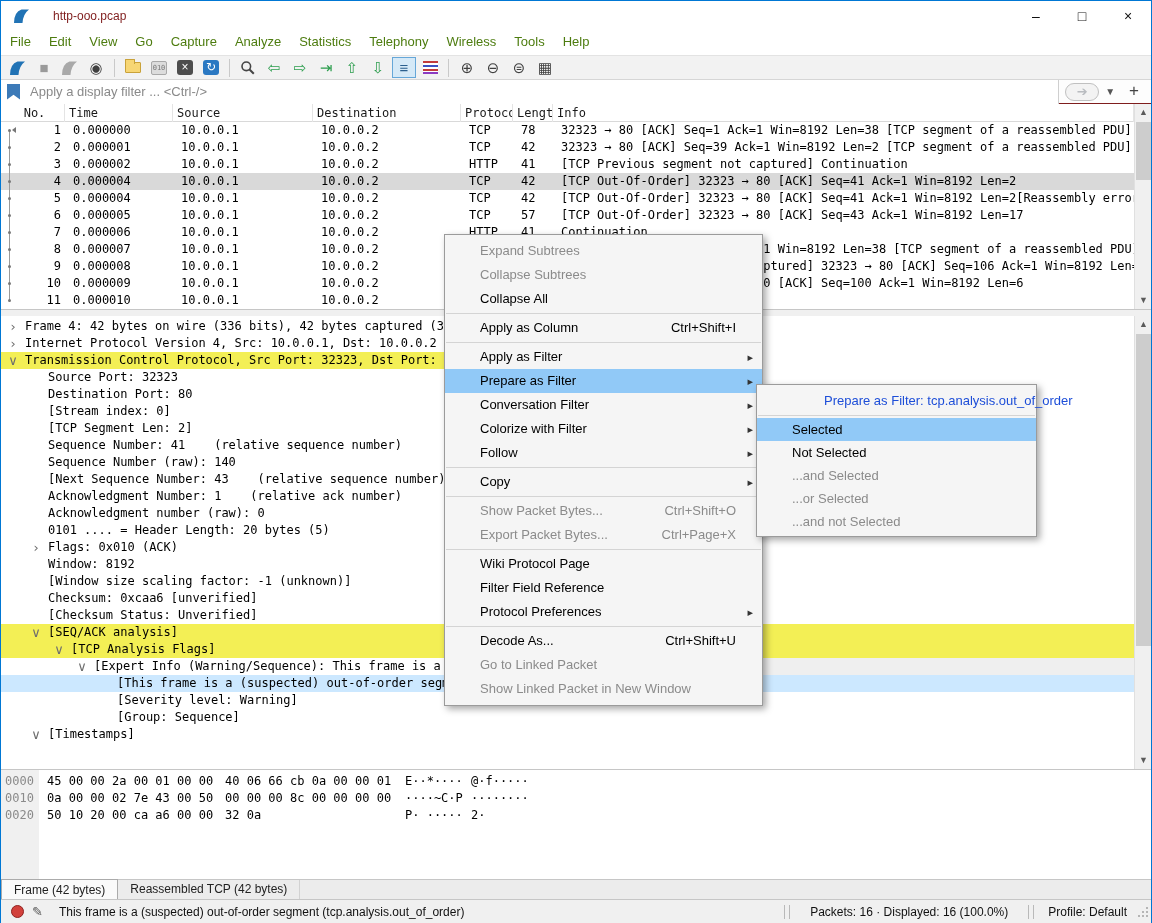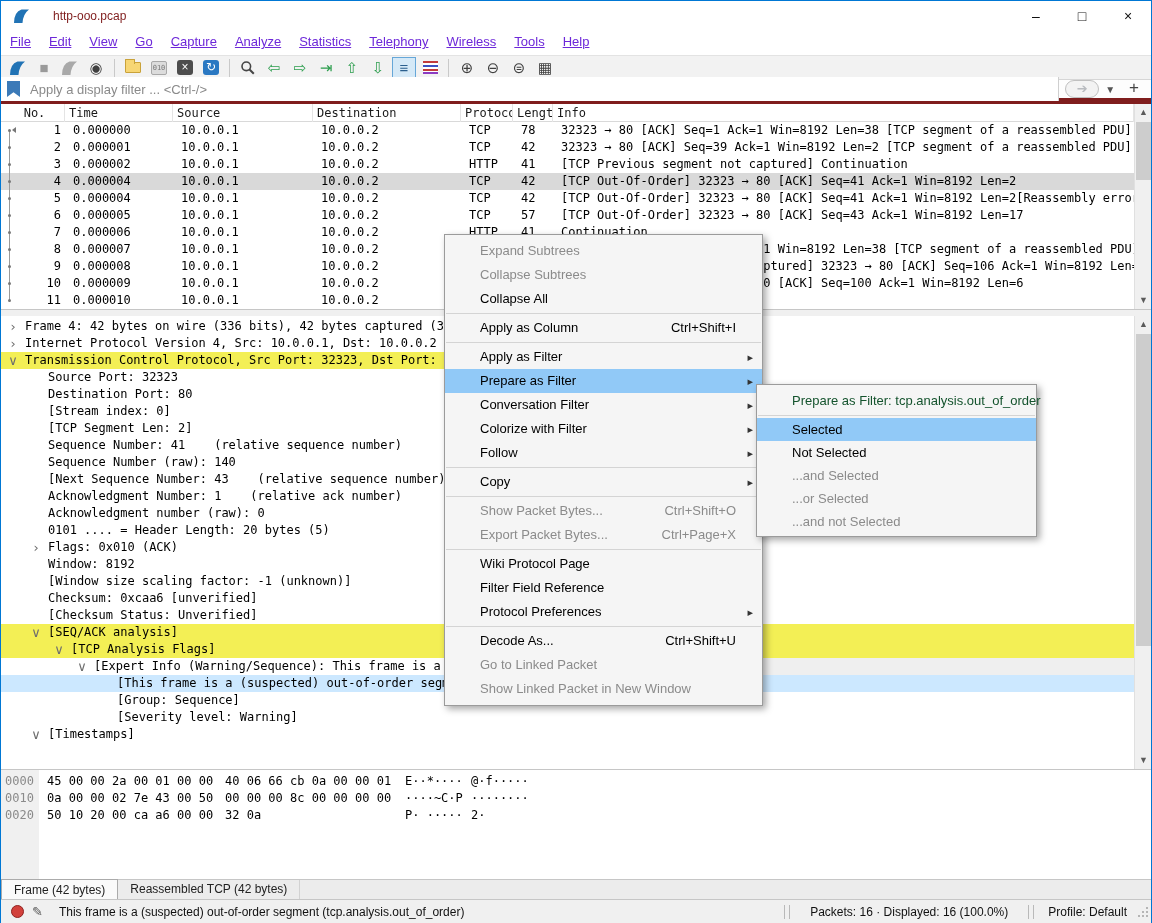--- a/index.html
+++ b/index.html
@@ -11,41 +11,41 @@
 
   
   .titlebar { position:absolute; left:0; top:0; width:1150px; height:30px; background:#fff; }
   .title-icon { position:absolute; left:12px; top:7px; }
   .title-text { position:absolute; left:36px; top:8px; font-size:12px; color:#7f1d1d;margin-left:16px; }
   .winbtns { position:absolute; right:0; top:0; height:30px; display:flex; }
   .wbtn { width:46px; height:30px; text-align:center; line-height:30px; font-size:14px; color:#111; }
 
   
   .menubar { position:absolute; left:0; top:30px; width:1150px; height:24px; background:#fff; font-size:13px; }
-  .mb-item { display:inline-block; padding:3px 9px; color:#6d28d9;text-decoration:underline; }
+  .mb-item { display:inline-block; padding:3px 9px; color:#4d7c0f; }
 
   
   .toolbar { position:absolute; left:0; top:54px; width:1150px; height:25px; background:#f2f2f2;
              border-top:1px solid #e3e3e3; border-bottom:1px solid #d6d6d6; display:flex; align-items:center; padding-left:4px; }
   .tbicon { width:24px; height:21px; display:flex; align-items:center; justify-content:center;
             font-size:15px; margin:0 1px; border:1px solid transparent; }
   .tbicon.sel { background:#d5e9f7; border:1px solid #66a7d8; }
   .tbsep { width:1px; height:18px; background:#c9c9c9; margin:0 5px; }
   .box-shape { width:16px; height:15px; border-radius:3px; color:#fff; font-size:12px; line-height:15px; text-align:center; }
   .folder-shape { width:16px; height:11px; background:#f7d674; border:1px solid #c9a23a; border-radius:1px; position:relative; }
   .folder-shape:before { content:""; position:absolute; left:-1px; top:-4px; width:8px; height:4px;
                          background:#f7d674; border:1px solid #c9a23a; border-bottom:none; border-radius:1px 1px 0 0; }
   .floppy-shape { width:16px; height:14px; background:#dcdcdc; border:1px solid #a8a8a8; border-radius:2px;
                   font-size:7px; line-height:13px; text-align:center; color:#777; font-family:"DejaVu Sans Mono",monospace; }
   .colorize-shape { width:15px; height:13px;
       background:linear-gradient(#c23b3b 0 2px,#fff 2px 4px,#3b50c2 4px 6px,#fff 6px 8px,#c23b3b 8px 10px,#fff 10px 11px,#8c3bc2 11px 13px); }
 
   
   .filterbar { position:absolute; left:0; top:79px; width:1150px; height:24px; background:#fdfdfd;
-               border-bottom:6px solid #7f1d1d; display:flex; align-items:center; }
+               border-bottom:1px solid #7f1d1d; display:flex; align-items:center; }
   .filter-field { flex:1; height:24px; border-right:1px solid #cfcfcf; display:flex; align-items:center; background:#fff; }
   .bookmark { width:13px; height:16px; margin:0 8px 0 6px; background:#3c7ab8;
               clip-path:polygon(0 0,100% 0,100% 100%,50% 70%,0 100%); }
   .filter-input { border:none; outline:none; flex:1; font-size:13px; color:#444; background:transparent;
                   font-family:"Liberation Sans",sans-serif; }
   .filter-input::placeholder { color:#8a8a8a; }
   .fctl { display:flex; align-items:center; padding:0 6px; height:24px; }
   .apply-arrow { width:34px; height:18px; border:1px solid #c0c0c0; border-radius:9px; color:#b9bcc0;
                  text-align:center; line-height:16px; font-size:13px; font-weight:bold; background:#f3f3f3; }
   .fdrop { font-size:10px; color:#555; padding:0 6px; }
@@ -124,21 +124,21 @@
   .mi { position:relative; height:24px; line-height:24px; padding-left:35px; color:#000; white-space:nowrap; }
   .mi.disabled { color:#8b8b8b; }
   .mi.hl { background:var(--menu-hl); }
   .mi .sc { position:absolute; right:26px; }
   .mi .subarrow { position:absolute; right:9px; font-size:11px; color:#333; }
   .msep { height:1px; background:#d4d4d4; margin:2px 1px; }
 
   .submenu { position:absolute; left:755px; top:383px; width:281px; background:#f5f5f5; border:1px solid #9b9b9b;
              box-shadow:3px 3px 7px rgba(0,0,0,0.35); padding:3px 0; z-index:11; font-size:13px; }
   .smi { position:relative; height:23px; line-height:23px; padding-left:35px; color:#000; white-space:nowrap; }
-  .smi.header { color:#14532d; height:25px; line-height:25px; }
+  .smi.header { color:#1d4ed8; height:25px; line-height:25px;margin-left:32px; }
   .smi.disabled { color:#8b8b8b; }
   .smi.hl { background:var(--menu-hl); }
 </style>
 </head>
 <body>
 
 <div class="window">
 
   <div class="titlebar">
     <span class="title-icon"><svg width="18" height="16" viewBox="0 0 18 16">
@@ -279,22 +279,22 @@
         <div class="dl hl-none" style="top: 2px; padding-left: 47px;"><span>0101 .... = Header Length: 20 bytes (5)</span></div>
         <div class="dl hl-none" style="top: 2px; padding-left: 47px;"><span class="exp" style="left: 29px;">›</span><span>Flags: 0x010 (ACK)</span></div>
         <div class="dl hl-none" style="top: 2px; padding-left: 47px;"><span>Window: 8192</span></div>
         <div class="dl hl-none" style="top: 2px; padding-left: 47px;"><span>[Window size scaling factor: -1 (unknown)]</span></div>
         <div class="dl hl-none" style="top: 2px; padding-left: 47px;"><span>Checksum: 0xcaa6 [unverified]</span></div>
         <div class="dl hl-none" style="top: 2px; padding-left: 47px;"><span>[Checksum Status: Unverified]</span></div>
         <div class="dl hl-yellowfull" style="top: 2px; padding-left: 47px;"><span class="exp" style="left: 29px;">∨</span><span>[SEQ/ACK analysis]</span></div>
         <div class="dl hl-yellowfull" style="top: 2px; padding-left: 70px;"><span class="exp" style="left: 52px;">∨</span><span>[TCP Analysis Flags]</span></div>
         <div class="dl hl-expert" style="top: 2px; padding-left: 93px;"><span class="exp" style="left: 75px;">∨</span><span>[Expert Info (Warning/Sequence): This frame is a (suspected) out-of-order segment]</span></div>
         <div class="dl hl-blue" style="top: 2px; padding-left: 116px;"><span>[This frame is a (suspected) out-of-order segment]</span></div>
+        <div class="dl hl-none" style="top: 2px; padding-left: 116px;"><span>[Severity level: Warning]</span></div>
         <div class="dl hl-none" style="top: 2px; padding-left: 116px;"><span>[Group: Sequence]</span></div>
-        <div class="dl hl-none" style="top: 2px; padding-left: 116px;"><span>[Severity level: Warning]</span></div>
         <div class="dl hl-none" style="top: 2px; padding-left: 47px;"><span class="exp" style="left: 29px;">∨</span><span>[Timestamps]</span></div>
       </div>
   </div>
   <div class="vscroll" style="left:1133px;top:315px;height:453px;">
     <span class="sbbtn" style="top:0;">▲</span>
     <span class="sbthumb" style="top:18px;height:312px;"></span>
     <span class="sbbtn" style="bottom:0;">▼</span>
   </div>
 
   <div class="split2"></div>

